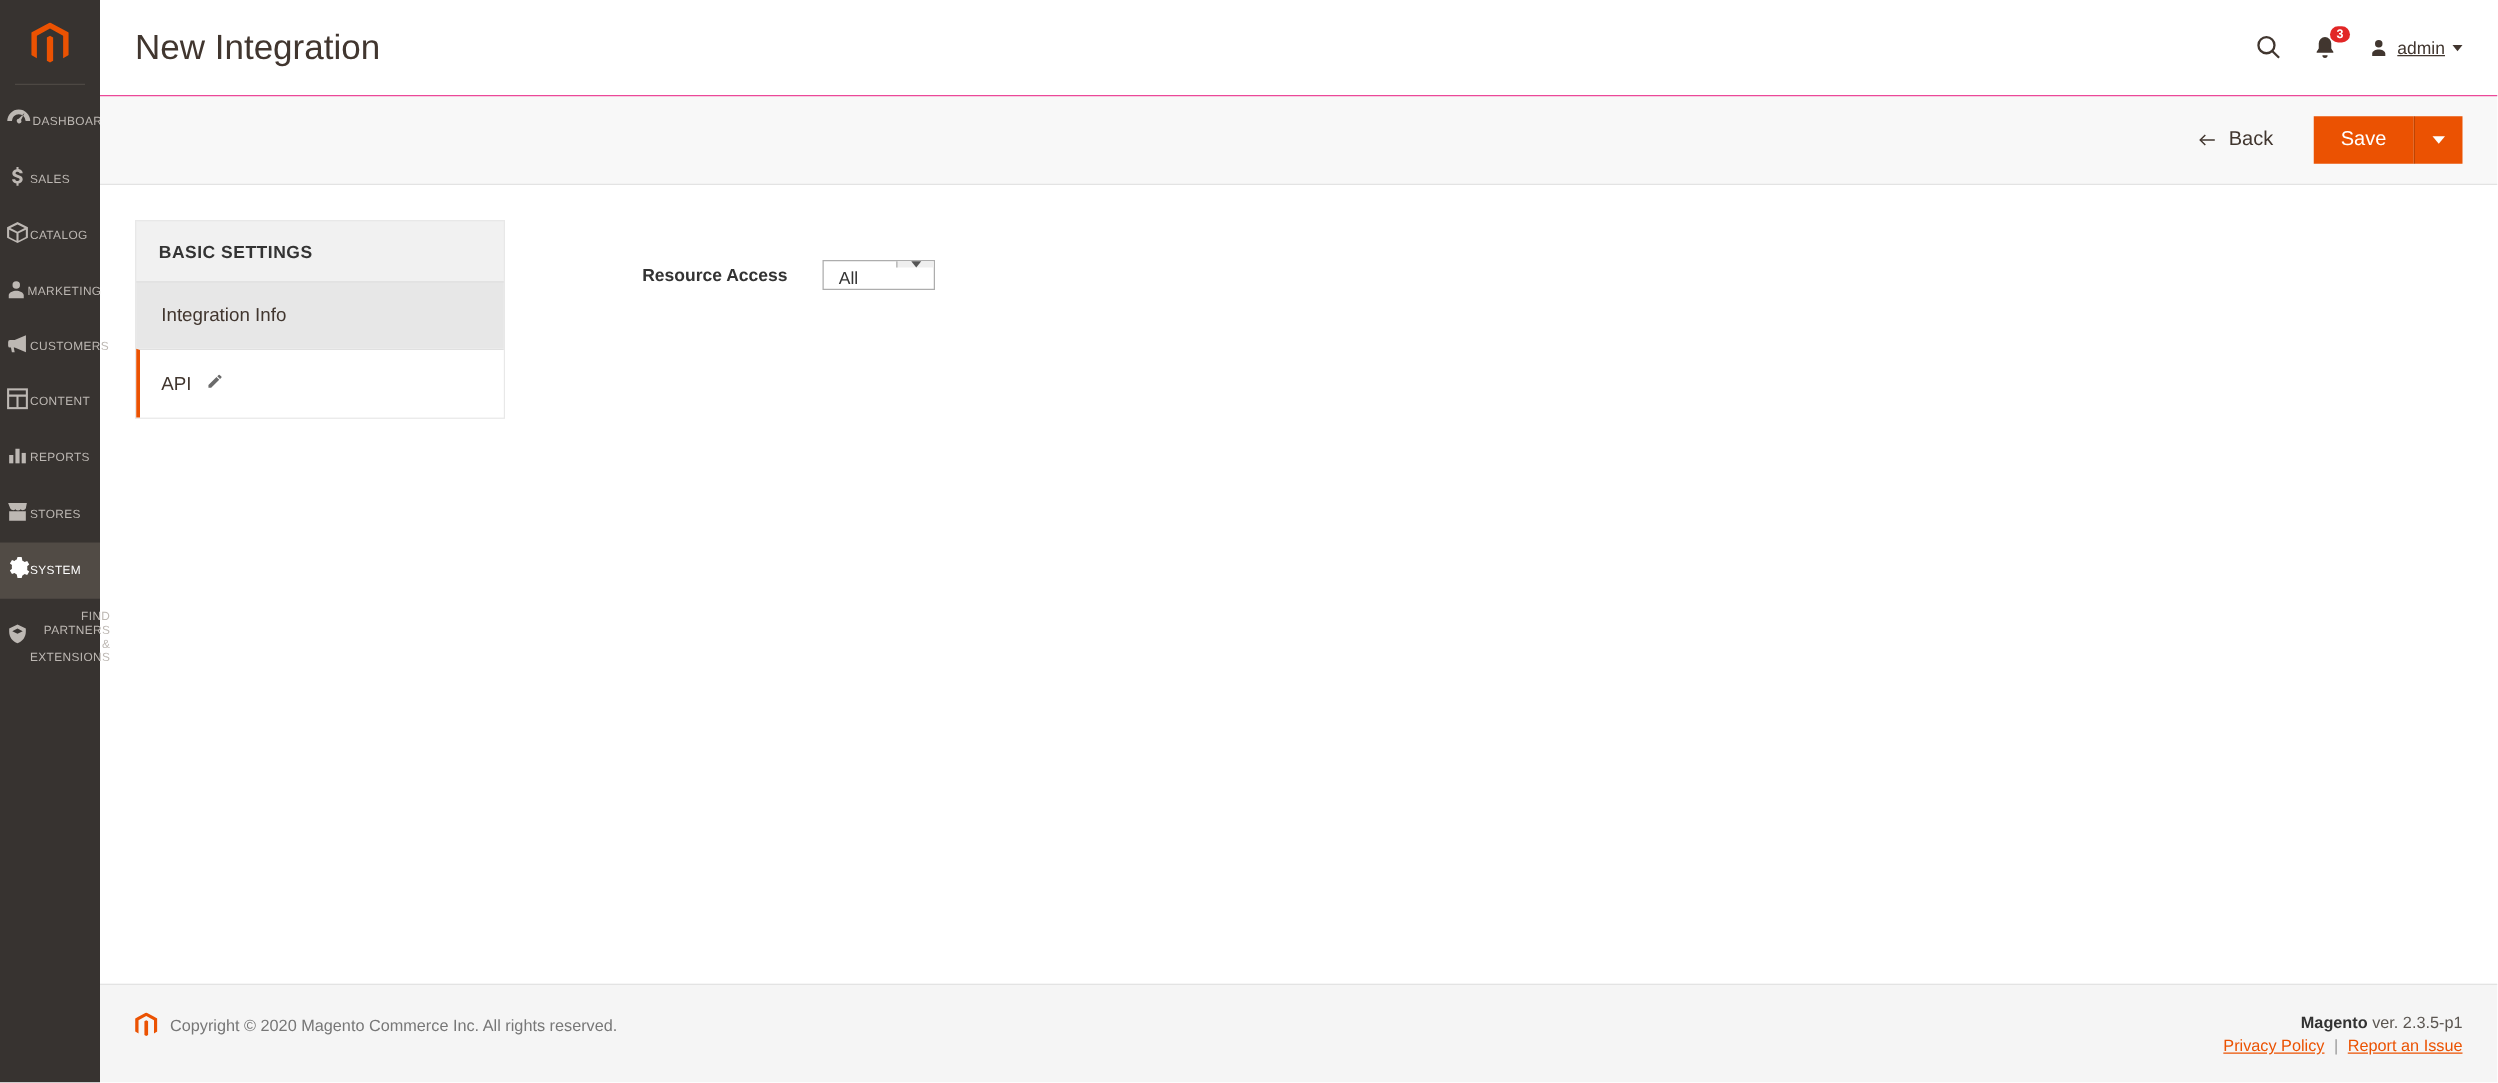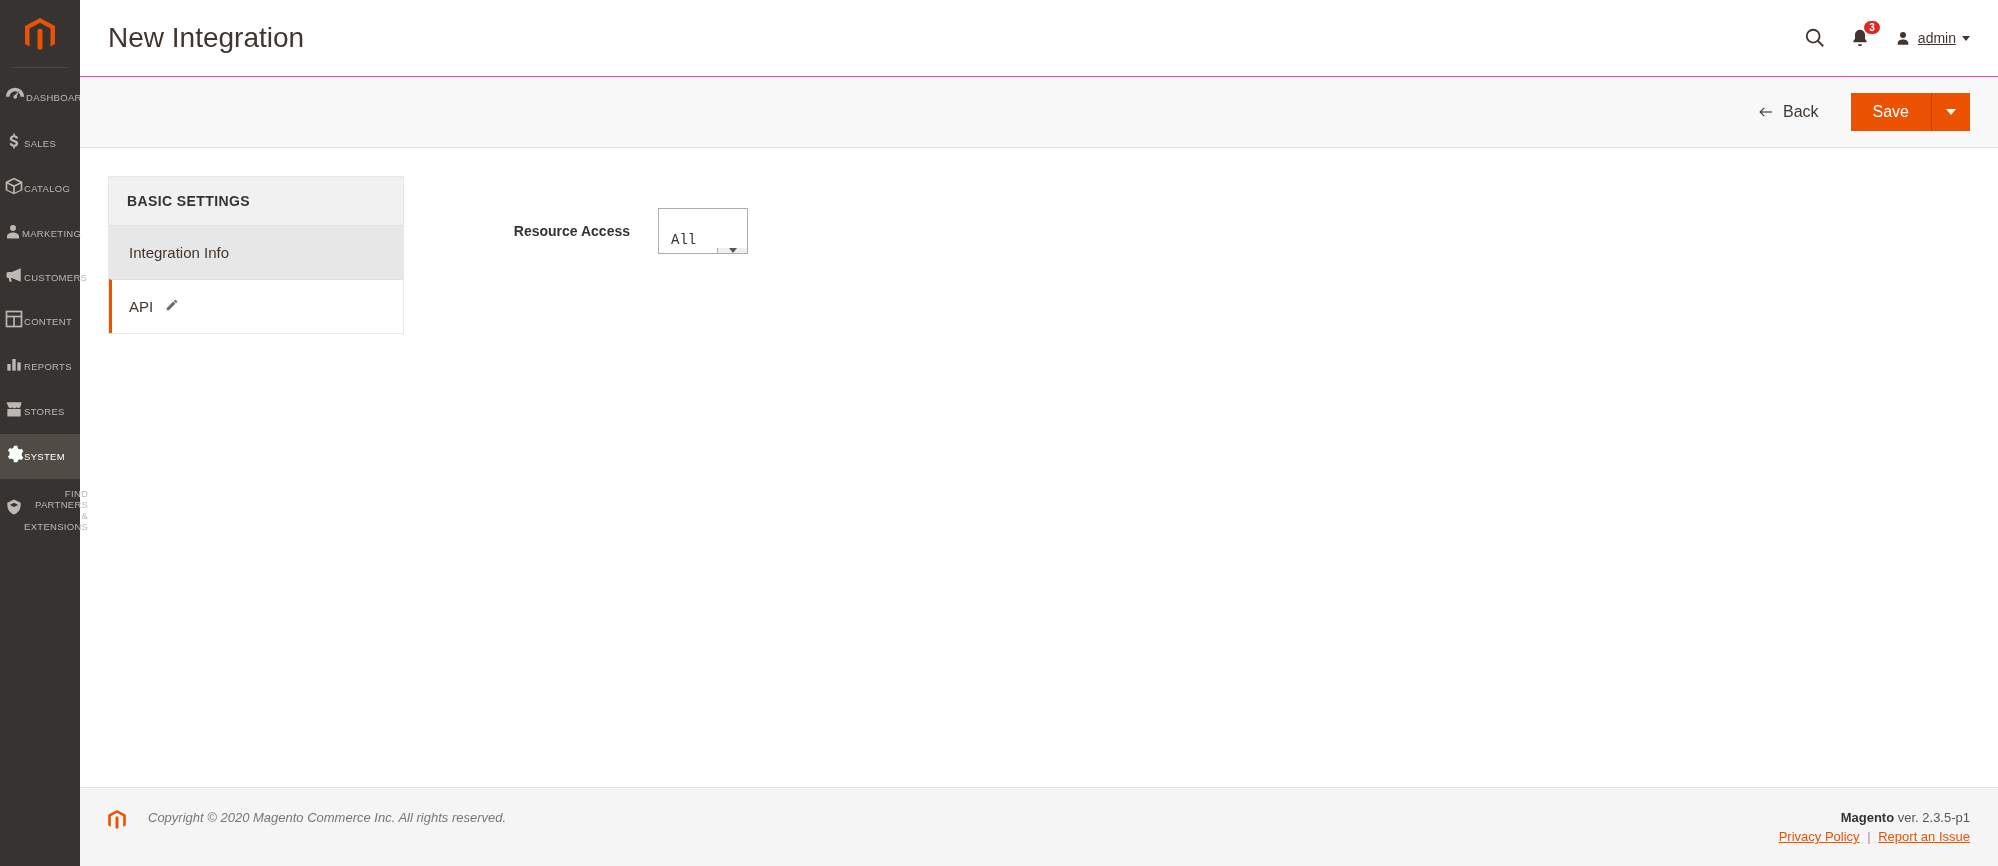--- a/index.html
+++ b/index.html
@@ -144,24 +144,23 @@
   .form-area { flex: 1; padding-top: 32px; }
   .section-title {
     font-size: 18px; font-weight: 600; color: #41362f;
     padding-bottom: 10px;
     border-bottom: 1px solid #ccc;
     margin-bottom: 24px;
   }
   .field-row { display: flex; align-items: center; gap: 28px; }
   .field-label { width: 180px; text-align: right; font-weight: 600; color:#333; font-size:14px;}
   .select-wrap {
-    display: flex; align-items: flex-end;
+    display: flex; align-items: flex-start;
     border: 1px solid #adadad; background: #fff;
-    height: 46px;
-    font-family: Liberation Mono, monospace;
+    height: 24px;
   }
   .select-value { padding: 5px 12px; min-width: 58px; font-size: 14px; color:#333; display:flex; align-items:center;}
   .select-btn {
     width: 30px; background: #efefef; border-left: 1px solid #adadad;
     display: flex; align-items: center; justify-content: center;
   }
   .select-btn .caret {
     width: 0; height: 0;
     border-left: 4px solid transparent;
     border-right: 4px solid transparent;
@@ -173,21 +172,21 @@
     background: #f5f5f5;
     border-top: 1px solid #e3e3e3;
     padding: 22px 28px;
     display: flex;
     justify-content: space-between;
     align-items: flex-start;
     font-size: 13px;
     color: #777;
     margin-top: auto;
   }
-  .footer-left { display: flex; gap: 22px; font-style: italic; }
+  .footer-left { display: flex; align-items: center; gap: 10px; }
   .footer-right { text-align: right; }
   .footer-right .ver { color: #5b5651; }
   .footer-right .ver strong { font-weight: 700; color:#333;}
   .footer-right .links { margin-top: 4px; }
   .footer-right a { color: #eb5202; text-decoration: underline; cursor:pointer;}
   .divider { color: #999; margin: 0 4px; }
 </style>
 </head>
 <body>
 

